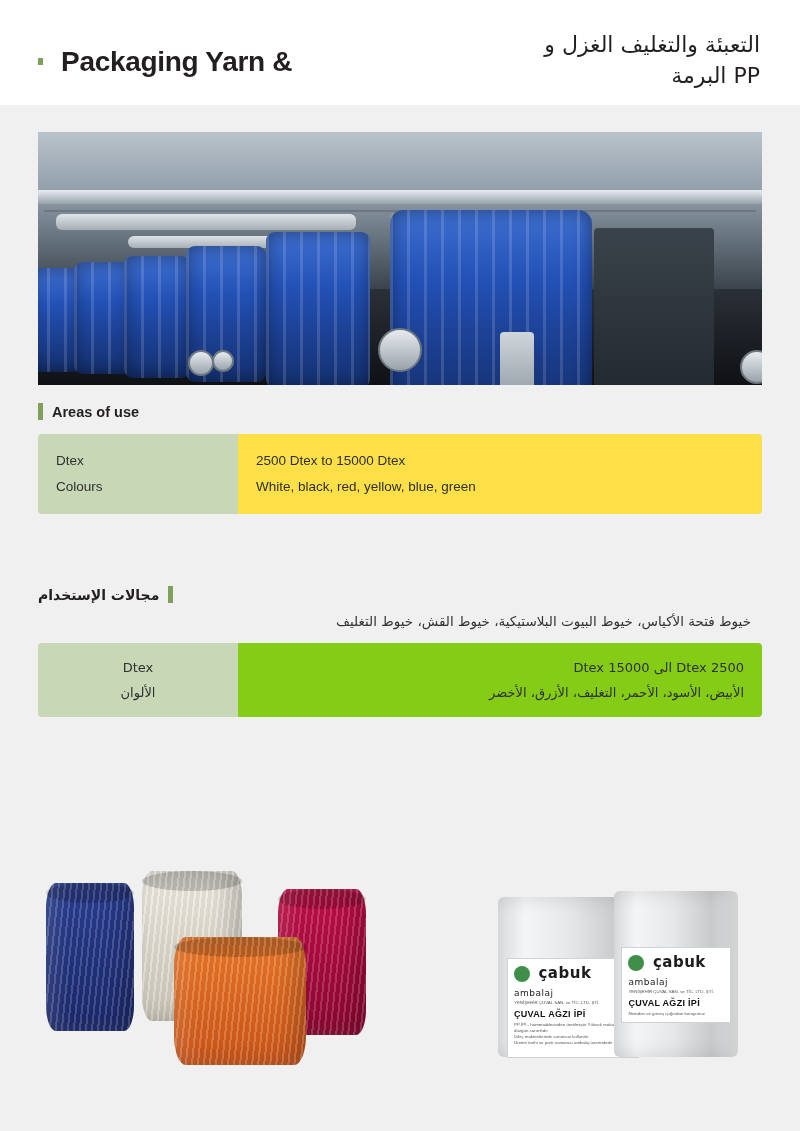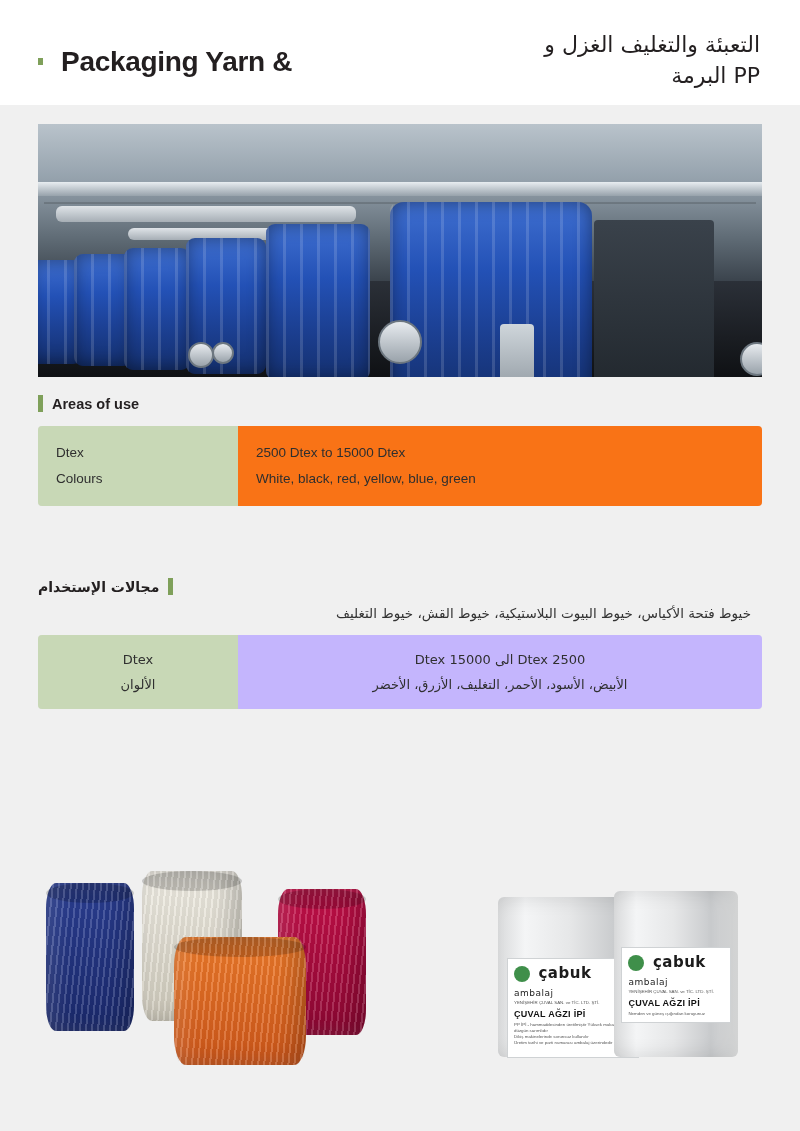--- a/index.html
+++ b/index.html
@@ -58,21 +58,21 @@
   }
 
   
   .sheet {
     position: absolute;
     top: 105px;
     left: 0;
     right: 0;
     bottom: 0;
     background: #f0f0f0;
-    padding: 4px 18px;
+    padding: 12px 18px;
   }
 
   .photo-main {
     margin: 15px 20px 0 20px;
     height: 253px;
     background: #1d2530;
     position: relative;
     overflow: hidden;
   }
   
@@ -136,21 +136,21 @@
     grid-template-columns: 200px 1fr;
     background: #e3e3e3;
     border-radius: 4px;
     overflow: hidden;
   }
   .table-en .labcol {
     background: #c8d8b6;
     padding: 14px 18px;
   }
   .table-en .valcol {
-    background: #f97316;
+    background: #fde047;
     padding: 14px 18px;
   }
   .table-en .row { font-size: 13.5px; line-height: 26px; color: #2f2f2f; }
 
   
   .sec-head-ar {
     display: flex;
     align-items: center;
     justify-content: flex-end;
     margin: 72px 20px 0 20px;
@@ -172,21 +172,21 @@
   .table-ar {
     margin: 14px 20px 0 20px;
     display: grid;
     grid-template-columns: 1fr 200px;
     background: #e3e3e3;
     border-radius: 4px;
     overflow: hidden;
     direction: rtl;
   }
   .table-ar .labcol { background: #c8d8b6; padding: 12px 18px; text-align: center; }
-  .table-ar .valcol { background: #c4b5fd; padding: 12px 18px; text-align: center; }
+  .table-ar .valcol { background: #84cc16; padding: 12px 18px; text-align: right; }
   .table-ar .row {
     font-size: 13px; line-height: 25px; color: #2f2f2f;
     font-family: "DejaVu Sans", sans-serif; direction: rtl;
   }
 
   
   .photos-bottom {
     position: absolute;
     left: 38px; right: 38px;
     top: 751px;

